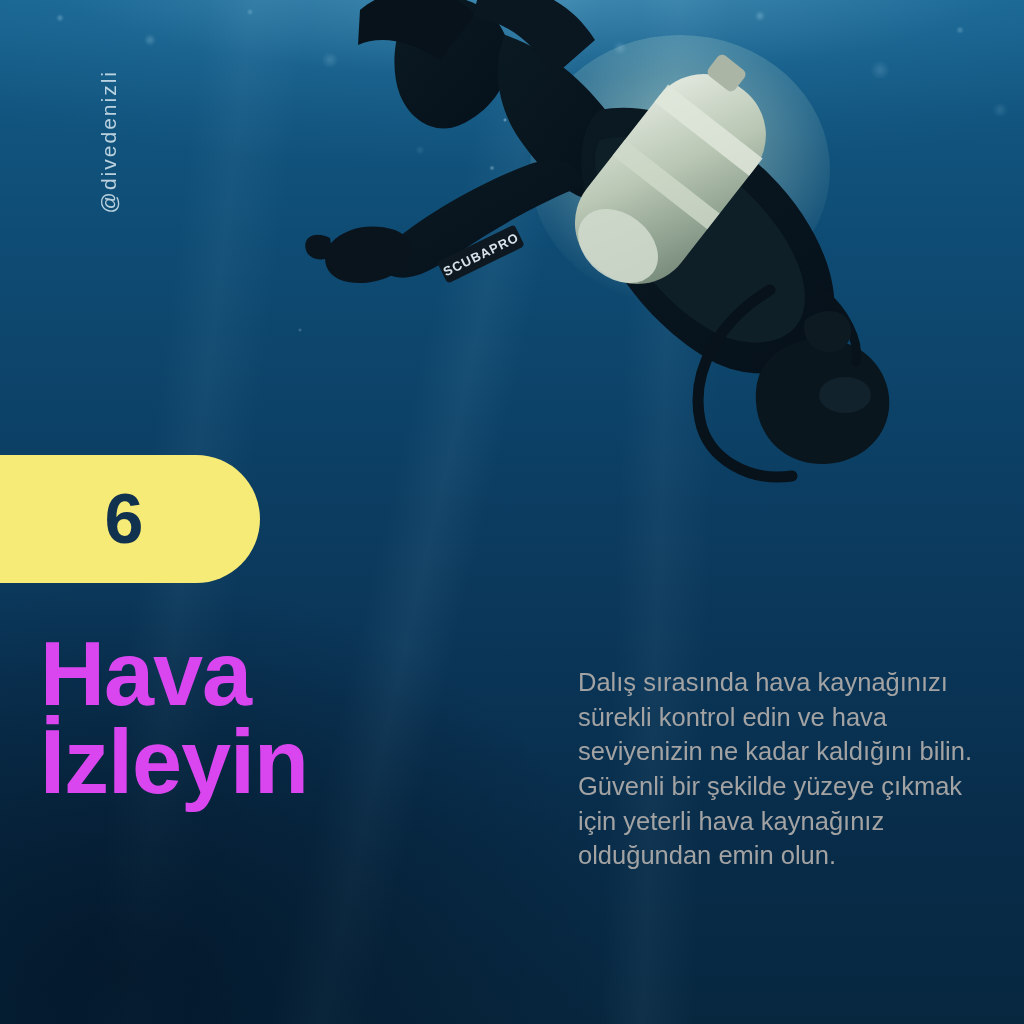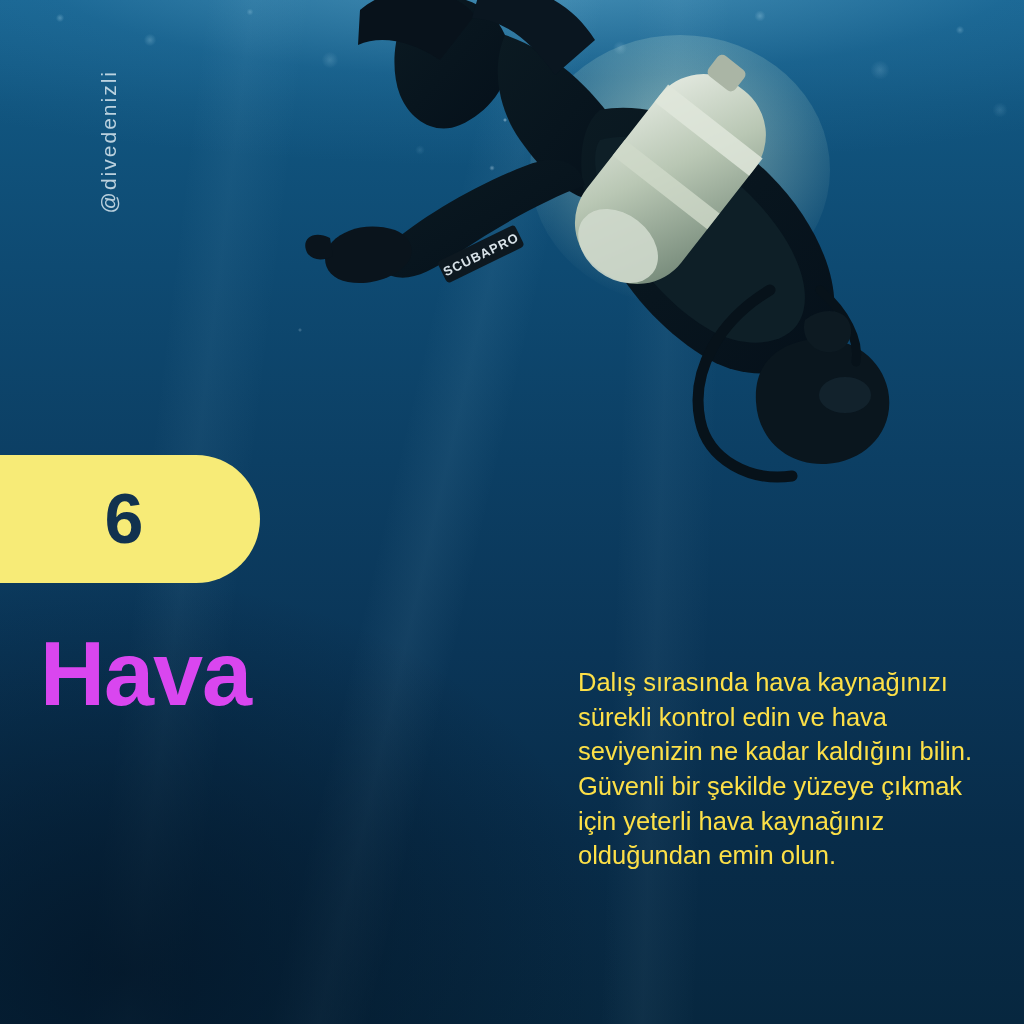--- a/index.html
+++ b/index.html
@@ -119,21 +119,21 @@
     letter-spacing: -1px;
   }
   .headline .ln { display: block; white-space: nowrap; }
 
   
   .body-text {
     position: absolute;
     left: 578px;
     top: 665px;
     width: 420px;
-    color: #fde047;
+    color: #a3a3a3;
     font-size: 25.5px;
     line-height: 1.36;
     font-weight: 400;
   }
 </style>
 </head>
 <body>
 
 <div id="canvas">
 
@@ -200,17 +200,18 @@
   </div>
 
   <div class="watermark">@divedenizli</div>
 
   <div class="badge">
     <div class="badge-number">6</div>
   </div>
 
   <div class="headline">
     <span class="ln">Hava</span>
+    <span class="ln">İzleyin</span>
   </div>
 
   <div class="body-text">Dalış sırasında hava kaynağınızı sürekli kontrol edin ve hava seviyenizin ne kadar kaldığını bilin. Güvenli bir şekilde yüzeye çıkmak için yeterli hava kaynağınız olduğundan emin olun.</div>
 
 </div>
 
 </body></html>

